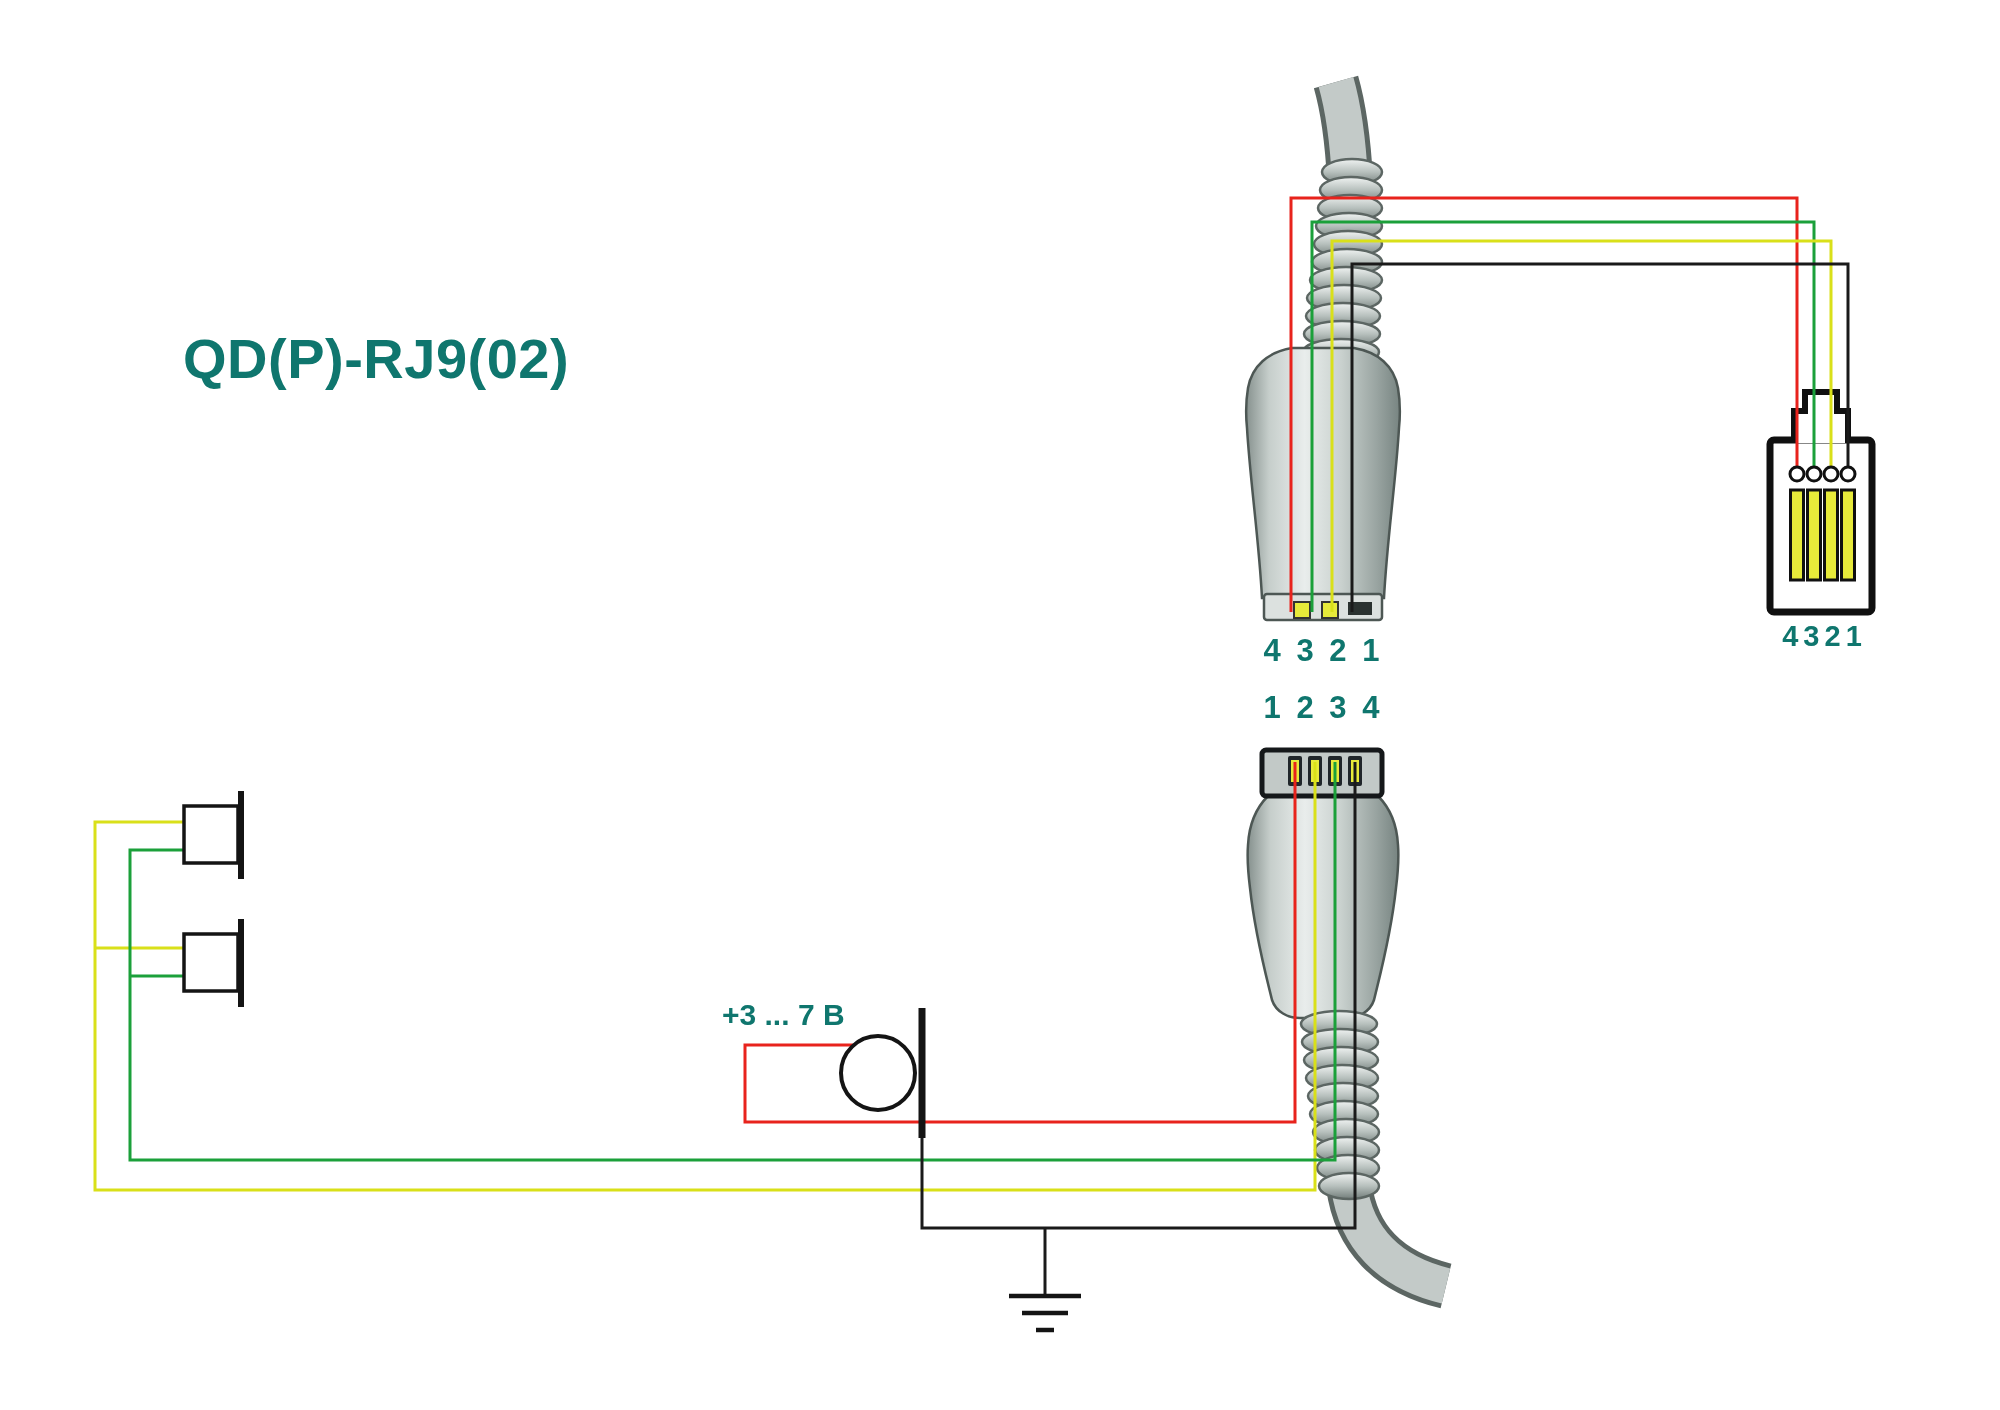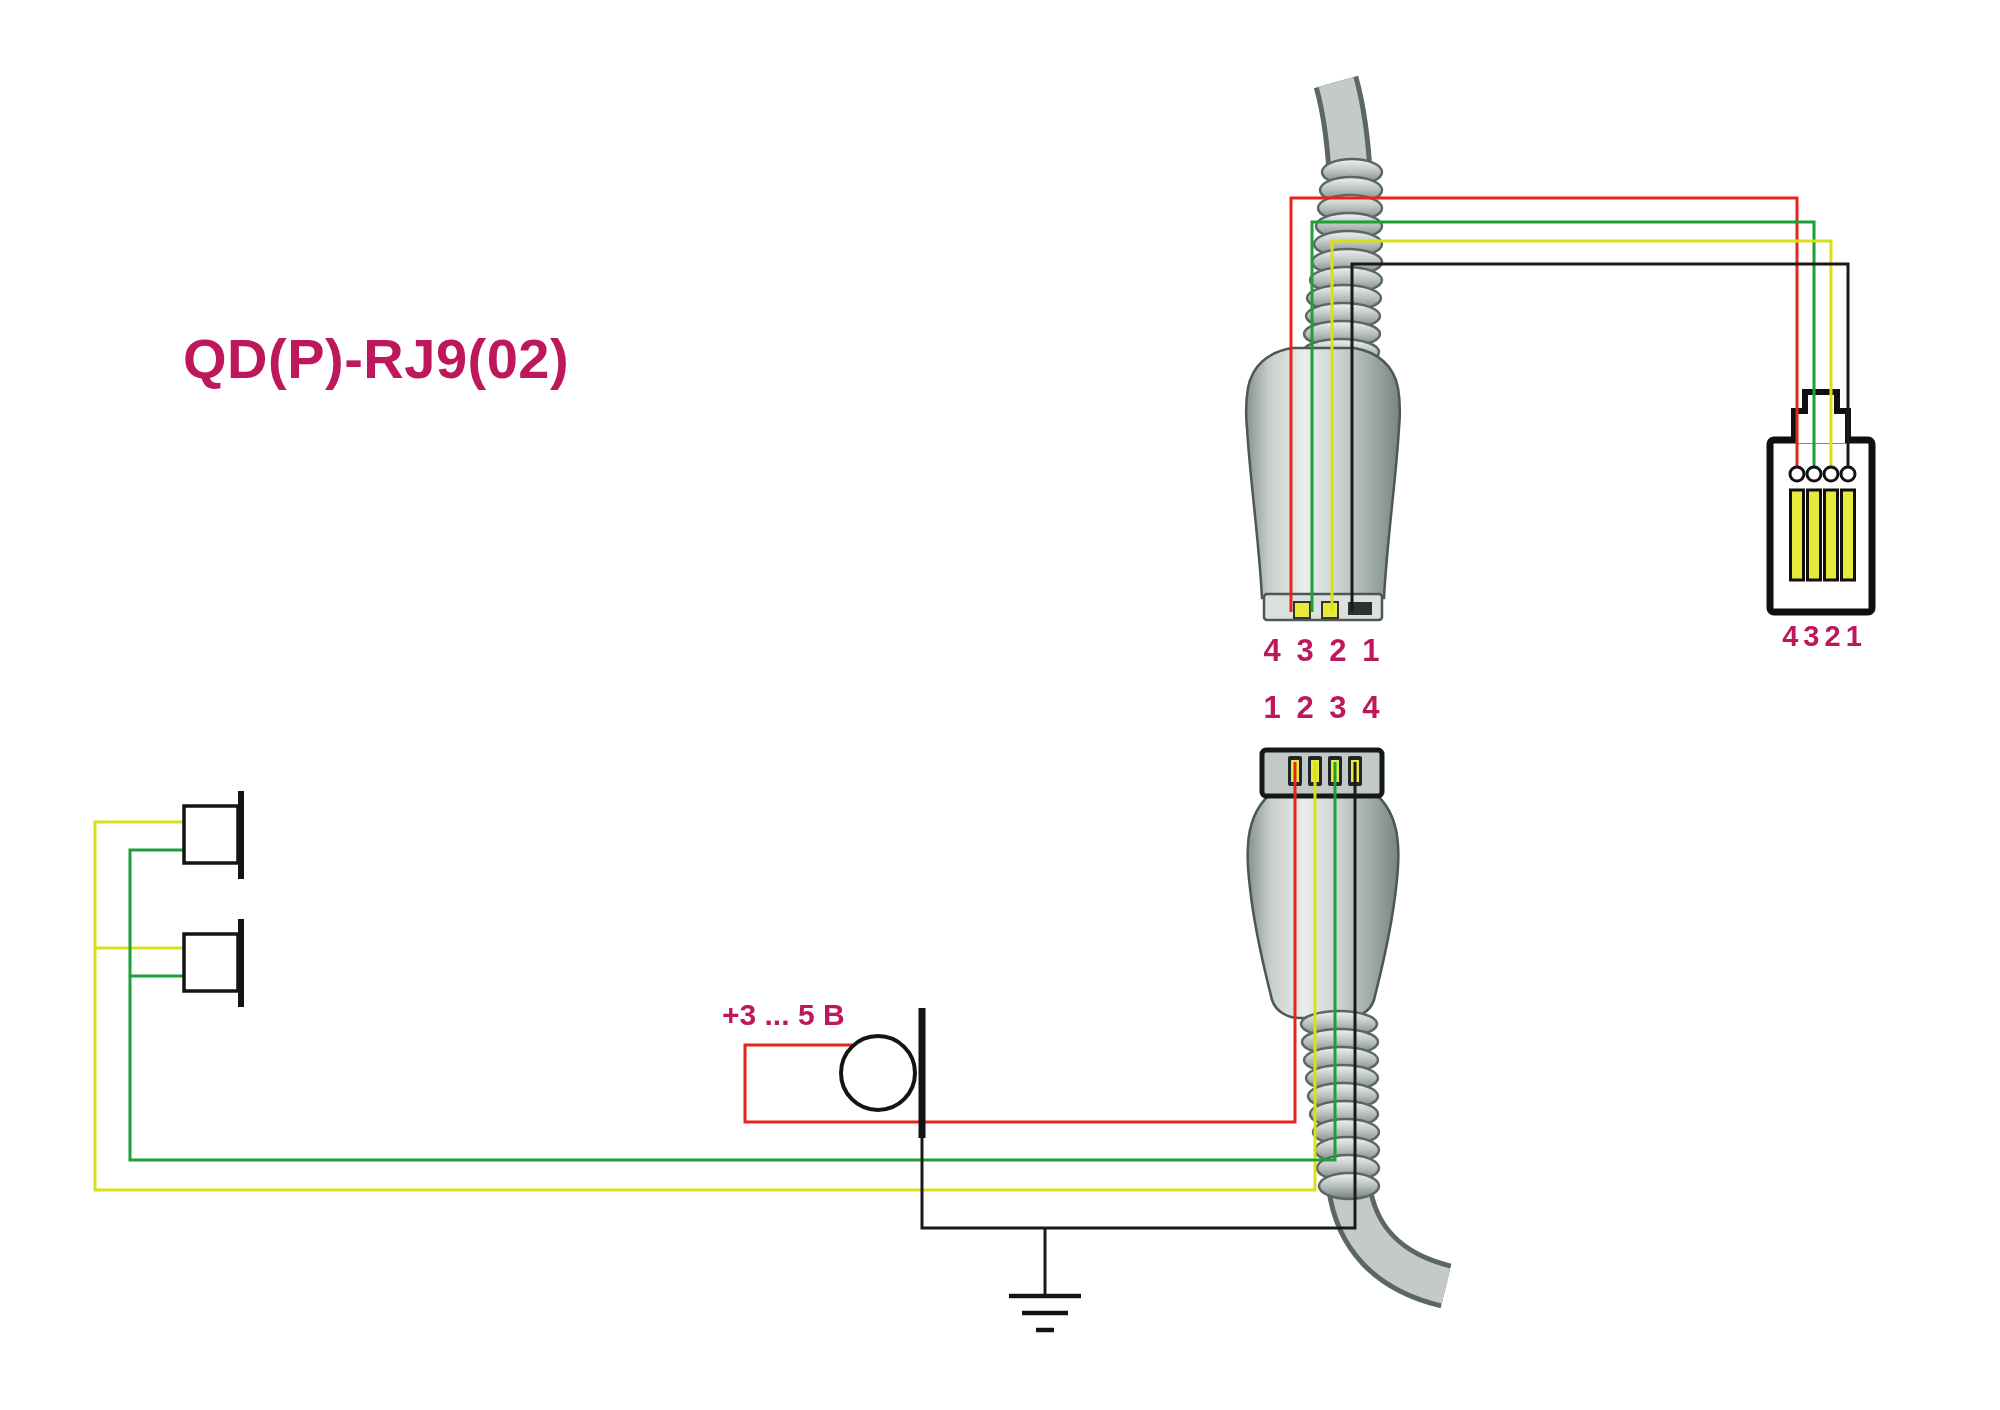--- a/index.html
+++ b/index.html
@@ -2,21 +2,21 @@
 <html style="--wire-red: #e8231c; --wire-green: #1ba03a; --wire-yellow: #d9e019; --wire-black: #1a1a1a; --contact-yellow: #e7ea3a; --body-light: #e9edec; --body-dark: #778481;"><head>
 <meta charset="utf-8">
 <style>
   *{margin:0;padding:0;box-sizing:border-box}
   html,body{background:#ffffff}
   .canvas{
     position:relative;width:2000px;height:1410px;background:#ffffff;
     font-family:"Liberation Sans",sans-serif;color:#1b1b1b;overflow:hidden;
   }
   svg{position:absolute;left:0;top:0}
-  .label{position:absolute;font-weight:bold;white-space:pre;color:#be185d}
+  .label{position:absolute;font-weight:bold;white-space:pre;color:#0f766e}
   .title{left:183px;top:164px;font-size:56px;line-height:78px;letter-spacing:.5px}
   .pins-qd-top{left:1222px;top:633px;width:200px;text-align:center;font-size:31px;word-spacing:5px;letter-spacing:1px}
   .pins-qd-bottom{left:1222px;top:690px;width:200px;text-align:center;font-size:31px;word-spacing:5px;letter-spacing:1px}
   .pins-rj9{left:1722px;top:620px;width:200px;text-align:center;font-size:29px;word-spacing:-3px;letter-spacing:0}
   .mic-label{left:722px;top:998px;font-size:30px}
   .wire{fill:none;stroke-width:3px;stroke-linecap:butt;stroke-linejoin:miter}
   .wire.red{stroke:var(--wire-red,#e8231c)}
   .wire.green{stroke:var(--wire-green,#1ba03a)}
   .wire.yellow{stroke:var(--wire-yellow,#dce31a)}
   .wire.black{stroke:var(--wire-black,#1a1a1a)}
@@ -169,15 +169,15 @@
     </g>
   </svg>
 
   <div class="label title">
     <div>QD(P)-RJ9(02)</div>
   </div>
 
   <div class="label pins-qd-top">4 3 2 1</div>
   <div class="label pins-qd-bottom">1 2 3 4</div>
   <div class="label pins-rj9">4 3 2 1</div>
-  <div class="label mic-label">+3 ... 5 В</div>
+  <div class="label mic-label">+3 ... 7 В</div>
 
 </div>
 
 </body></html>

